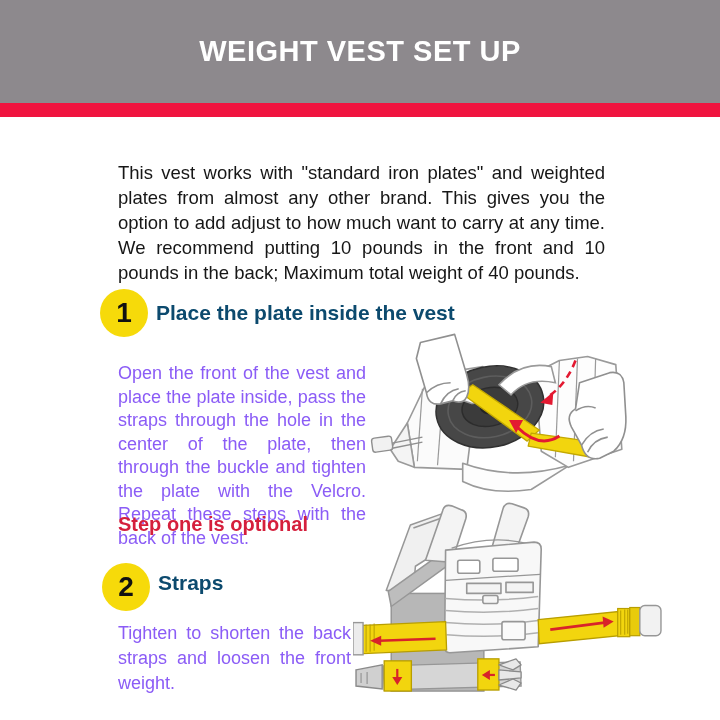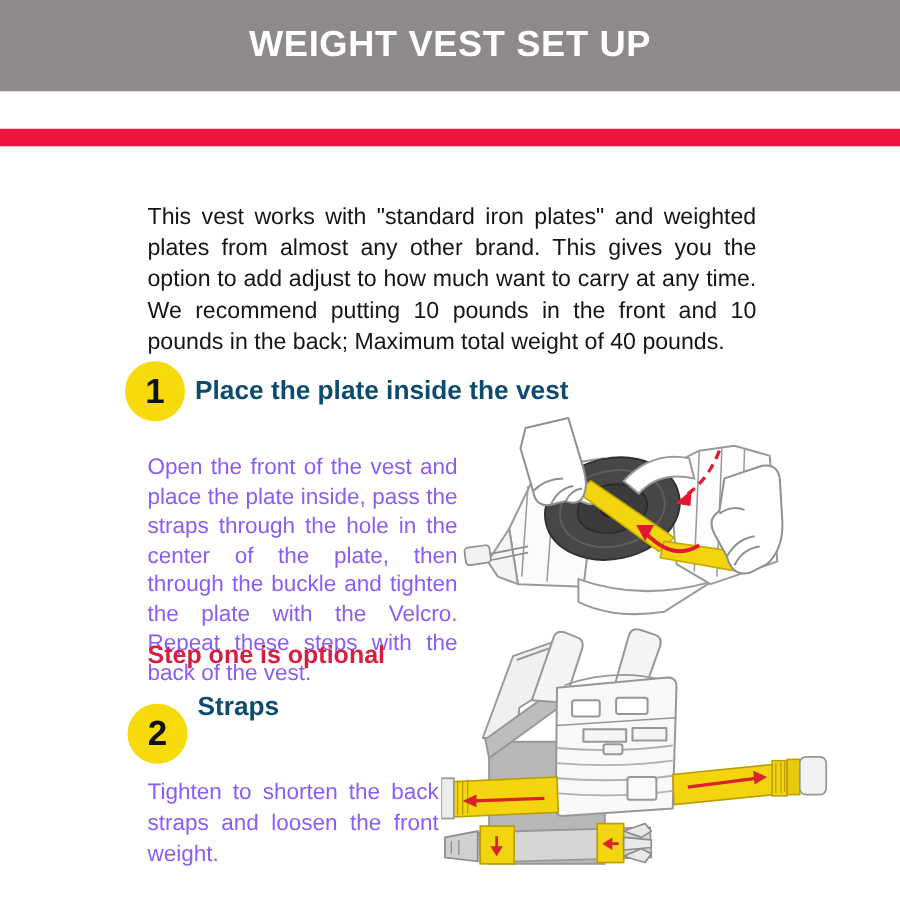--- a/index.html
+++ b/index.html
@@ -6,21 +6,21 @@
   html, body { margin: 0; padding: 0; }
   body {
     width: 720px; height: 720px;
     position: relative;
     background: #ffffff;
     font-family: "Liberation Sans", sans-serif;
     overflow: hidden;
   }
   .header {
     position: absolute; top: 0; left: 0;
-    width: 720px; height: 73px;
+    width: 720px; height: 103px;
     background: #8d898d;
     display: flex; align-items: center; justify-content: center;
   }
   .header-title {
     color: #ffffff; font-size: 29px; font-weight: bold;
     letter-spacing: 0.5px; margin: 0;
   }
   .stripe {
     position: absolute; top: 103px; left: 0;
     width: 720px; height: 14px;
@@ -37,21 +37,21 @@
     display: flex; align-items: center; justify-content: center;
     font-size: 28px; font-weight: bold; color: #111111;
   }
   #badge1 { left: 100px; top: 289px; }
   #badge2 { left: 102px; top: 563px; }
   .step-title {
     position: absolute; font-size: 21px; font-weight: bold; color: #0c4a6e;
     white-space: nowrap;
   }
   #title1 { left: 156px; top: 301px; }
-  #title2 { left: 158px; top: 554px; text-align: center; }
+  #title2 { left: 158px; top: 571px; text-align: center; }
   .step-body {
     position: absolute; left: 118px; text-align: justify;
     font-size: 18px; color: #8b5cf6;
   }
   #body1 { top: 344px; width: 248px; line-height: 23.5px; }
   #body2 { top: 603px; width: 233px; line-height: 25px; }
   .note {
     position: absolute; left: 118px; top: 513px; width: 250px;
     text-align: left; font-weight: bold; font-size: 20px; color: #d51f3c;
   }

